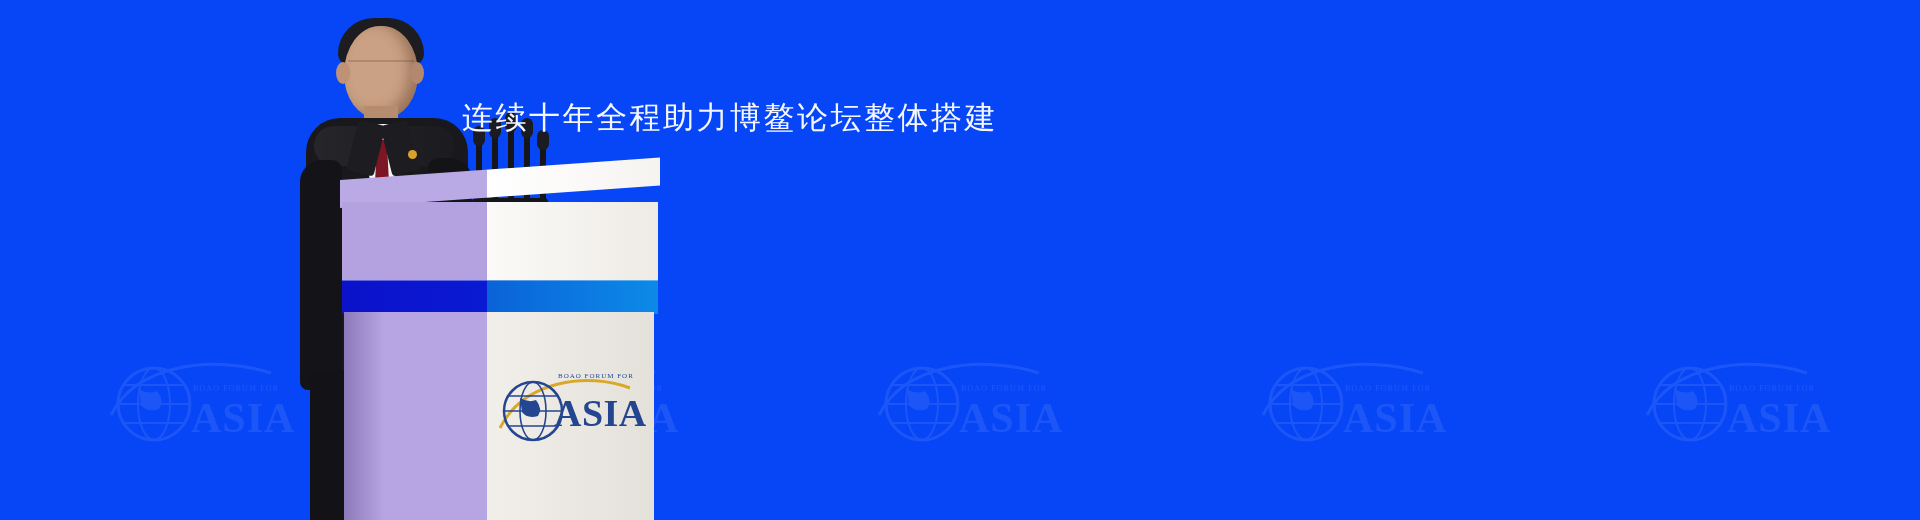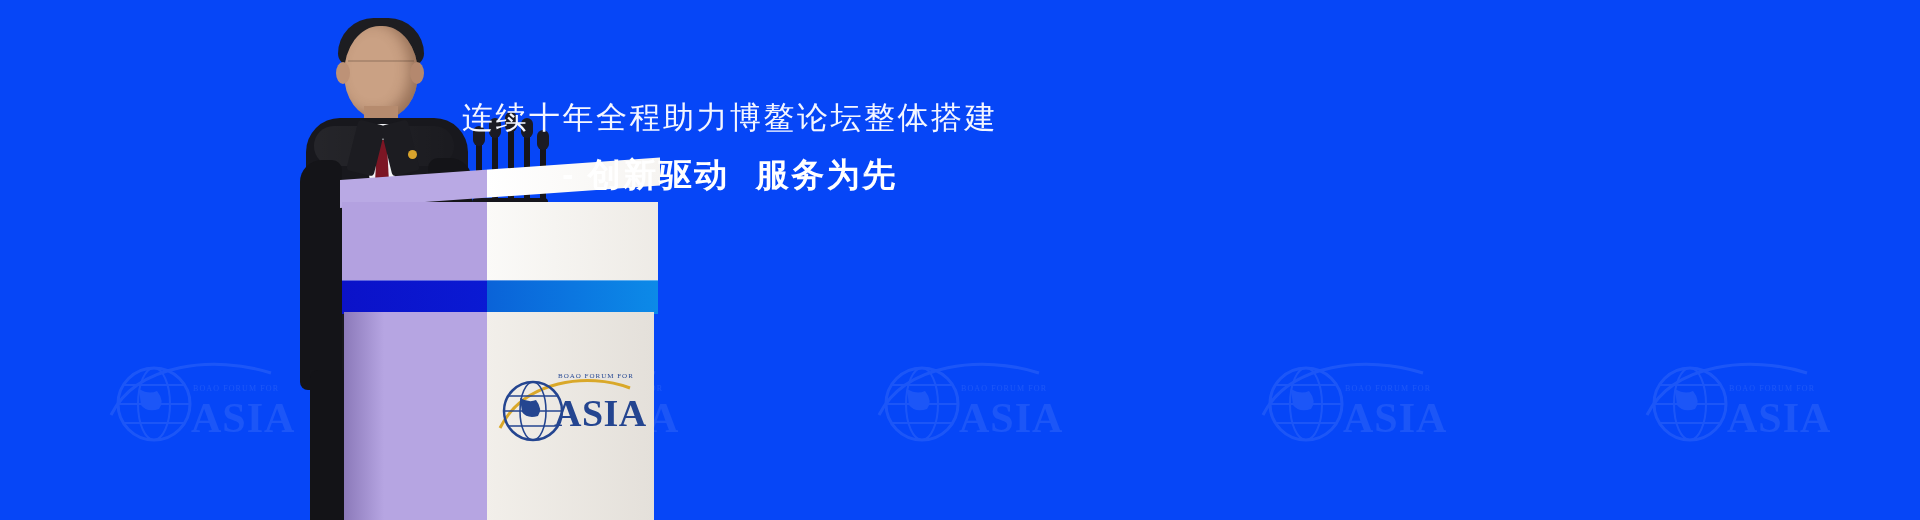--- a/index.html
+++ b/index.html
@@ -366,18 +366,15 @@
         </svg>
         <div class="em-small">BOAO FORUM FOR</div>
         <div class="em-big">ASIA</div>
       </div>
     </div>
 
   </div>
 
   <div class="copy">
     <div class="line1">连续十年全程助力博鳌论坛整体搭建</div>
-    <div class="line2">
-      <span class="dash">-</span><span>创新驱动</span><span class="gap"></span><span>服务为先</span>
-    </div>
   </div>
 
 </div>
 
 </body></html>

